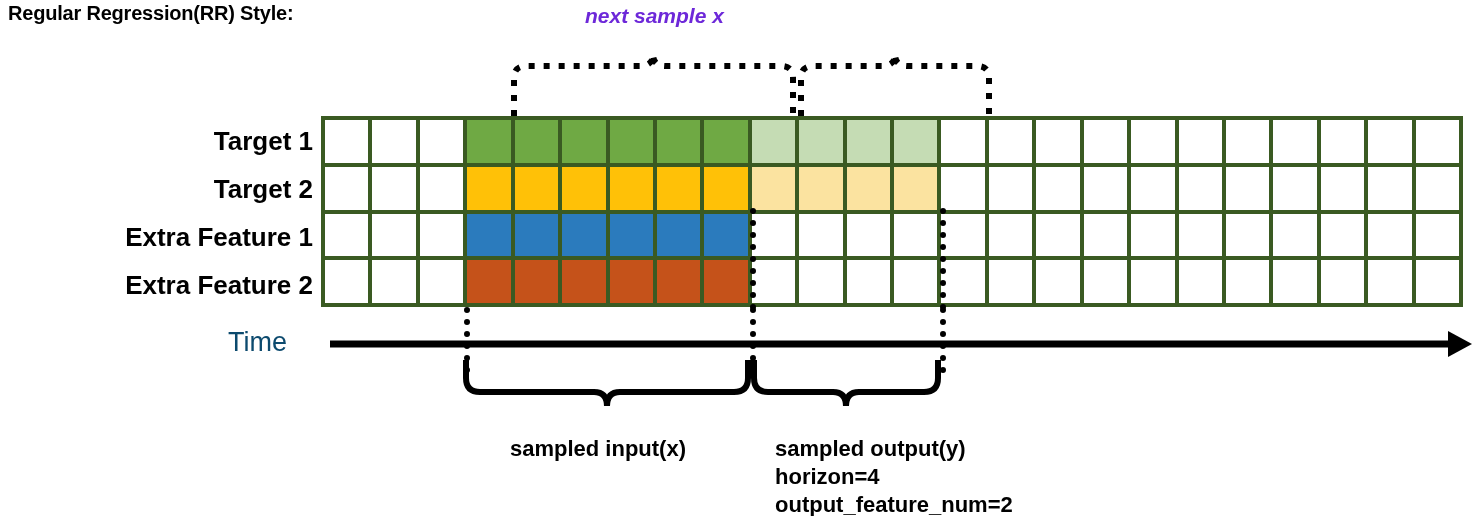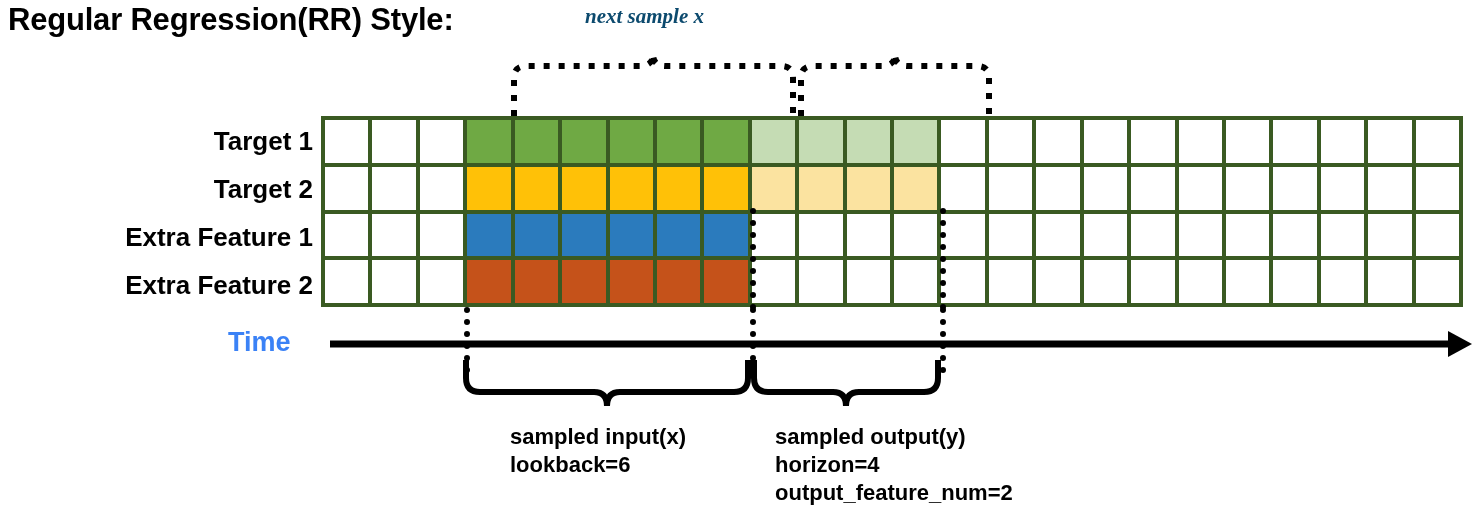--- a/index.html
+++ b/index.html
@@ -8,21 +8,21 @@
     background:#ffffff;
     font-family:"Liberation Sans", sans-serif;
     position:relative;
     overflow:hidden;
   }
   #page-root{position:absolute;inset:0;}
 
   .title{
     position:absolute;
     left:8px; top:2px;
-    font-size:31px;
+    font-size:20px;
     font-weight:600;
     color:#000;
     letter-spacing:-0.2px;
     white-space:nowrap;
   }
 
   
   .row-label{
     position:absolute;
     right:1163px;            
@@ -53,22 +53,22 @@
   .c-yellow     {background:#ffc107;}
   .c-yellow-lite{background:#fbe3a0;}
   .c-blue       {background:#2b7bbd;}
   .c-orange     {background:#c5521a;}
 
   
   .time-label{
     position:absolute;
     left:228px; top:327px;
     font-size:27px;
-    font-weight:700;
-    color:#3b82f6;
+    font-weight:400;
+    color:#0c4a6e;
   }
 
   
   .vguide{
     position:absolute;
     width:0; border-left:6px dotted #000;
   }
   .vg-x0{ left:464px; top:307px; height:66px; }
   .vg-x1{ left:750px; top:307px; height:66px; }
   .vg-x2{ left:940px; top:307px; height:66px; }
@@ -84,32 +84,32 @@
   }
 
   
   .brace-caption{
     position:absolute;
     font-size:22px;
     font-weight:600;
     color:#000;
     line-height:1.28;
     white-space:nowrap;
+    margin-top:12px;
   }
   .bc-input { left:510px; top:423px; }
   .bc-output{ left:775px; top:423px; }
 
   .top-caption{
     position:absolute;
     font-size:21px;
     font-style:italic;
     font-weight:600;
-    color:#0c4a6e;
-    white-space:nowrap;
-    font-family:Liberation Serif, serif;
+    color:#6d28d9;
+    white-space:nowrap;
   }
   .tc-x{ left:585px; top:4px; }
   .tc-y{ left:820px; top:4px; }
 </style>
 </head>
 <body>
 
 <div id="page-root">
 
   <div class="title">Regular Regression(RR) Style:</div>
@@ -239,21 +239,20 @@
   <div class="vguide vg-x0"></div>
   <div class="vguide vg-x1"></div>
   <div class="vguide vg-x2"></div>
   <div class="vguide vg-mid1"></div>
   <div class="vguide vg-mid2"></div>
 
   <div class="time-label">Time</div>
 
   <div class="brace-caption bc-input">
     <div>sampled input(x)</div>
-    <div>lookback=6</div>
   </div>
 
   <div class="brace-caption bc-output">
     <div>sampled output(y)</div>
     <div>horizon=4</div>
     <div>output_feature_num=2</div>
   </div>
 
 </div>
 

